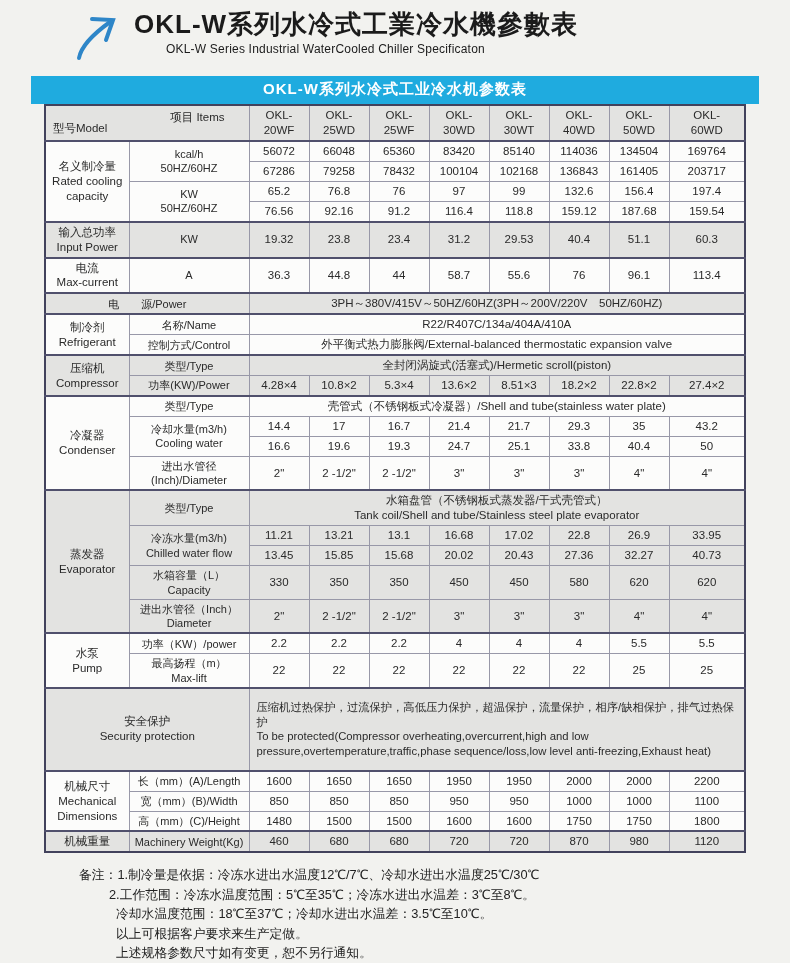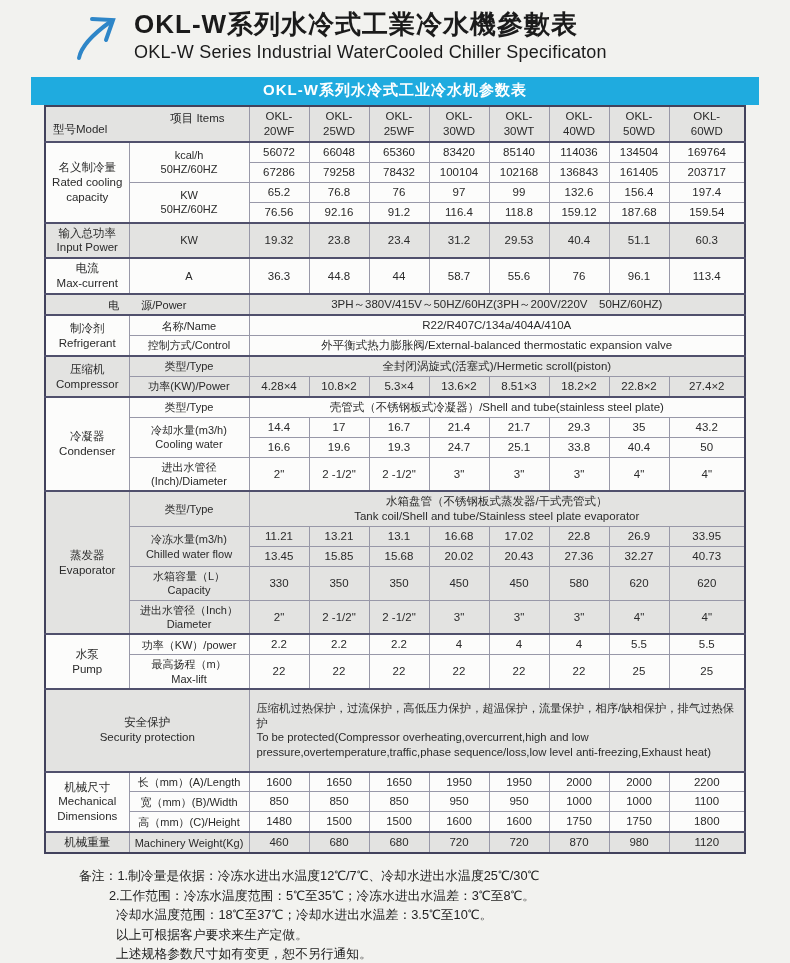--- a/index.html
+++ b/index.html
@@ -8,21 +8,21 @@
     width:790px; min-height:963px;
     background:#f2f2ef;
     font-family:"Liberation Sans", sans-serif;
     color:#242424;
   }
   
   .page-header { display:flex; align-items:flex-start; padding:10px 0 6px 72px; }
   .brand-arrow { width:54px; height:50px; flex:0 0 auto; margin-top:2px; }
   .titles { margin-left:8px; }
   .title-zh { font-size:26px; font-weight:700; letter-spacing:1px; color:#1b1b1b; line-height:1.15; margin:0; }
-  .title-en { font-size:18px; font-weight:500; color:#1b1b1b; margin-top:2px; letter-spacing:0.2px; }
+  .title-en { font-size:12px; font-weight:500; color:#1b1b1b; margin-top:2px; letter-spacing:0.2px;margin-left:32px; }
 
   
   .banner {
     width:728px; margin:8px auto 0;
     background:#1fabdf; color:#ffffff;
     text-align:center; font-size:15px; font-weight:600;
     padding:4px 0 5px; letter-spacing:1px;
   }
 
   
@@ -216,21 +216,21 @@
           <td class="val">13.6×2</td>
           <td class="val">8.51×3</td>
           <td class="val">18.2×2</td>
           <td class="val">22.8×2</td>
           <td class="val">27.4×2</td>
         </tr>
         <tr class="sec">
           <td rowspan="4" class="cat">冷凝器
 Condenser</td>
           <td class="item">类型/Type</td>
-          <td colspan="8" class="val">壳管式（不锈钢板式冷凝器）/Shell and tube(stainless steel plate)</td>
+          <td colspan="8" class="val">壳管式（不锈钢板式冷凝器）/Shell and tube(stainless water plate)</td>
         </tr>
         <tr class="">
           <td rowspan="2" class="item">冷却水量(m3/h)
 Cooling water</td>
           <td class="val">14.4</td>
           <td class="val">17</td>
           <td class="val">16.7</td>
           <td class="val">21.4</td>
           <td class="val">21.7</td>
           <td class="val">29.3</td>

